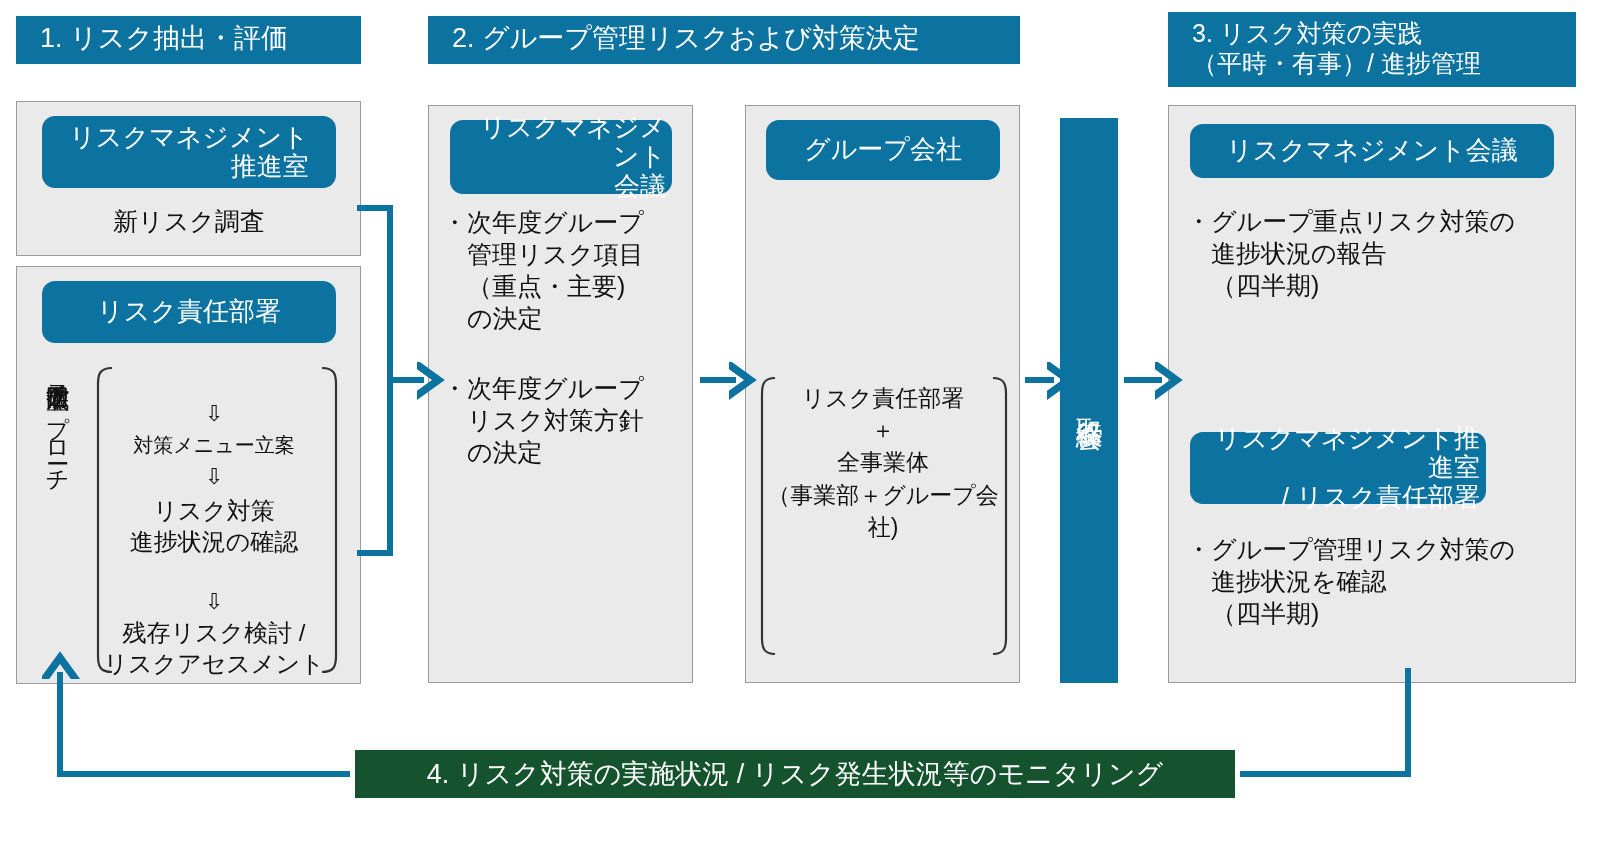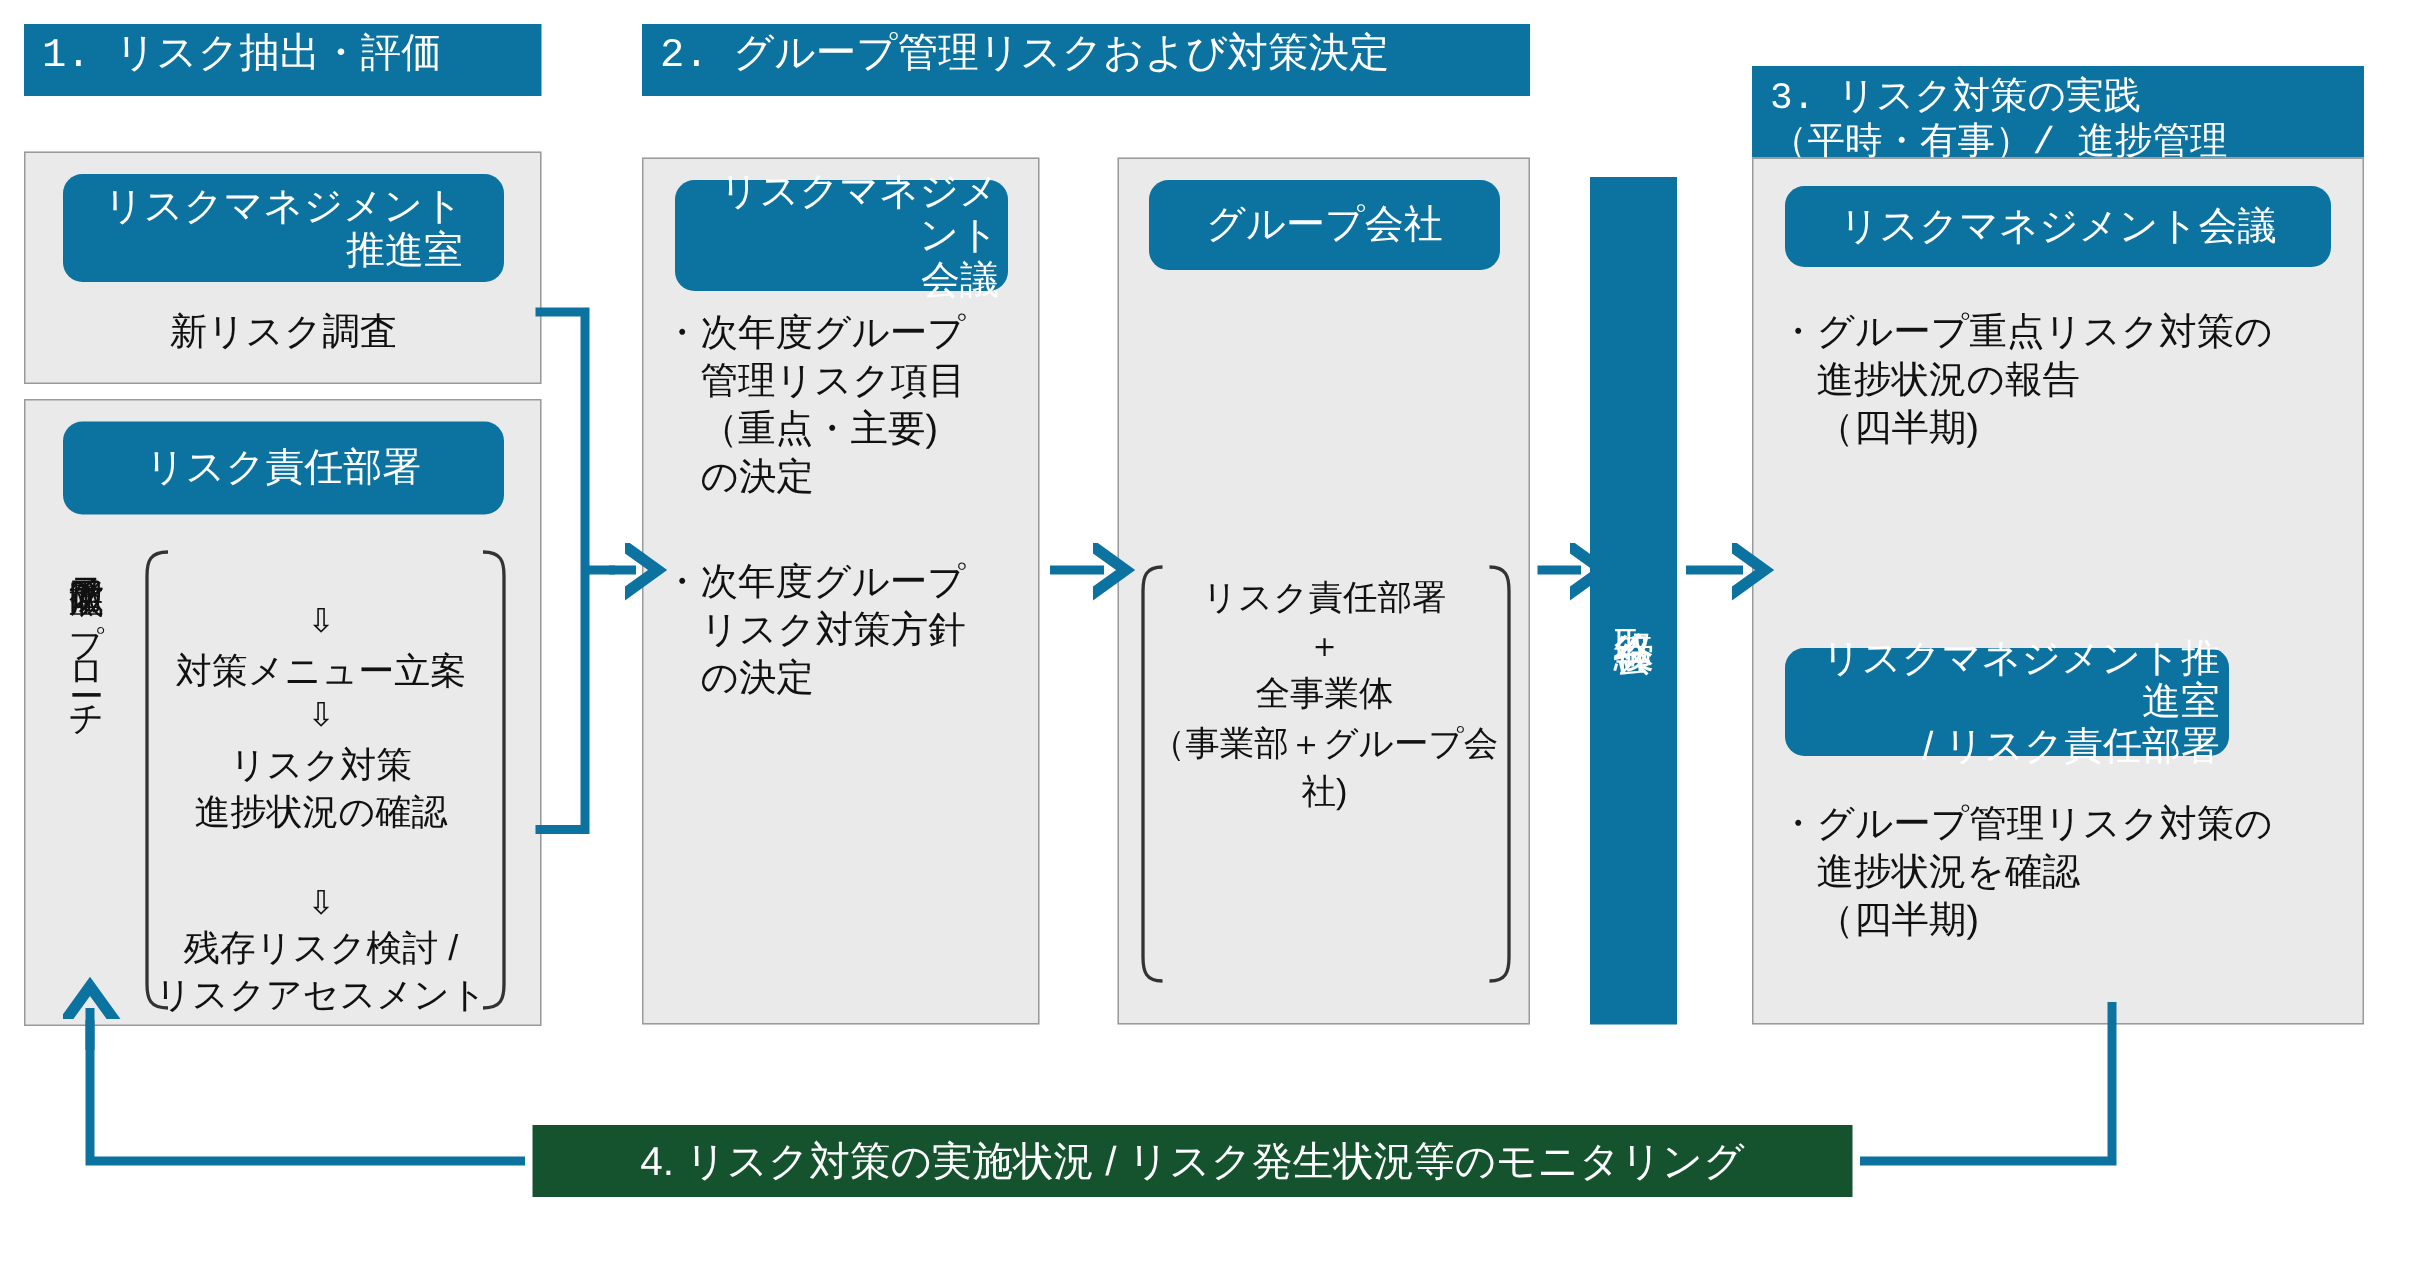--- a/index.html
+++ b/index.html
@@ -15,23 +15,22 @@
 
   .canvas { position: relative; width: 1620px; height: 850px; }
 
   
   .phase-header {
     position: absolute;
     background: #0c72a0;
     color: #ffffff;
     font-size: 27px;
     line-height: 1.18;
-    padding: 7px 12px 9px 12px;
+    padding: 7px 12px 9px 24px;
     white-space: pre-line;
-    font-family: Liberation Mono, monospace;
   }
 
   
   .panel {
     position: absolute;
     background: #eaeaea;
     border: 1px solid #9a9a9a;
   }
 
   
@@ -112,21 +111,21 @@
   <div class="panel" style="left:16px; top:101px; width:345px; height:155px;"></div>
   <div class="pill" style="left:42px; top:116px; width:294px; height:72px;">リスクマネジメント
 推進室</div>
   <div class="txt center" style="left:42px; top:205px; width:294px;">新リスク調査</div>
 
   <div class="panel" style="left:16px; top:266px; width:345px; height:418px;"></div>
   <div class="pill" style="left:42px; top:281px; width:294px; height:62px;">リスク責任部署</div>
   <div class="vtext" style="left:46px; top:366px; height:290px;">予防徹底型アプローチ</div>
 
   <div class="txt center" style="left:100px; top:400px; width:228px; font-size:22px;">⇩</div>
-  <div class="txt center" style="left:100px; top:433px; width:228px; font-size:24px;">対策メニュー立案</div>
+  <div class="txt center" style="left:100px; top:433px; width:228px; font-size:20px;">対策メニュー立案</div>
   <div class="txt center" style="left:100px; top:463px; width:228px; font-size:22px;">⇩</div>
   <div class="txt center" style="left:100px; top:496px; width:228px; font-size:24px;">リスク対策
 進捗状況の確認</div>
   <div class="txt center" style="left:100px; top:588px; width:228px; font-size:22px;">⇩</div>
   <div class="txt center" style="left:100px; top:618px; width:228px; font-size:24px;">残存リスク検討 /
 リスクアセスメント</div>
 
   <div class="phase-header" style="left:428px; top:16px; width:592px;">2. グループ管理リスクおよび対策決定</div>
 
   <div class="panel" style="left:428px; top:105px; width:265px; height:578px;"></div>
@@ -144,21 +143,21 @@
   <div class="pill" style="left:766px; top:120px; width:234px; height:60px;">グループ会社</div>
   <div class="txt center" style="left:754px; top:382px; width:258px; font-size:23px; line-height:1.4;">リスク責任部署
 ＋
 全事業体
 （事業部＋グループ会社)</div>
 
   <div class="vbar" style="left:1060px; top:118px; width:58px; height:565px;">
     <span class="vtext white" style="position:relative; left:auto; top:auto;">取締役会</span>
   </div>
 
-  <div class="phase-header" style="left:1168px; top:12px; width:408px; font-size:25px;margin-top:32px;">3. リスク対策の実践
+  <div class="phase-header" style="left:1168px; top:12px; width:408px; font-size:25px;">3. リスク対策の実践
 （平時・有事）/ 進捗管理</div>
 
   <div class="panel" style="left:1168px; top:105px; width:408px; height:578px;"></div>
 
   <div class="pill" style="left:1190px; top:124px; width:364px; height:54px;">リスクマネジメント会議</div>
   <div class="txt" style="left:1186px; top:205px; width:390px; font-size:25px;">・グループ重点リスク対策の
 　進捗状況の報告
 　（四半期)</div>
 
   <div class="pill" style="left:1190px; top:432px; width:296px; height:72px;">リスクマネジメント推進室

